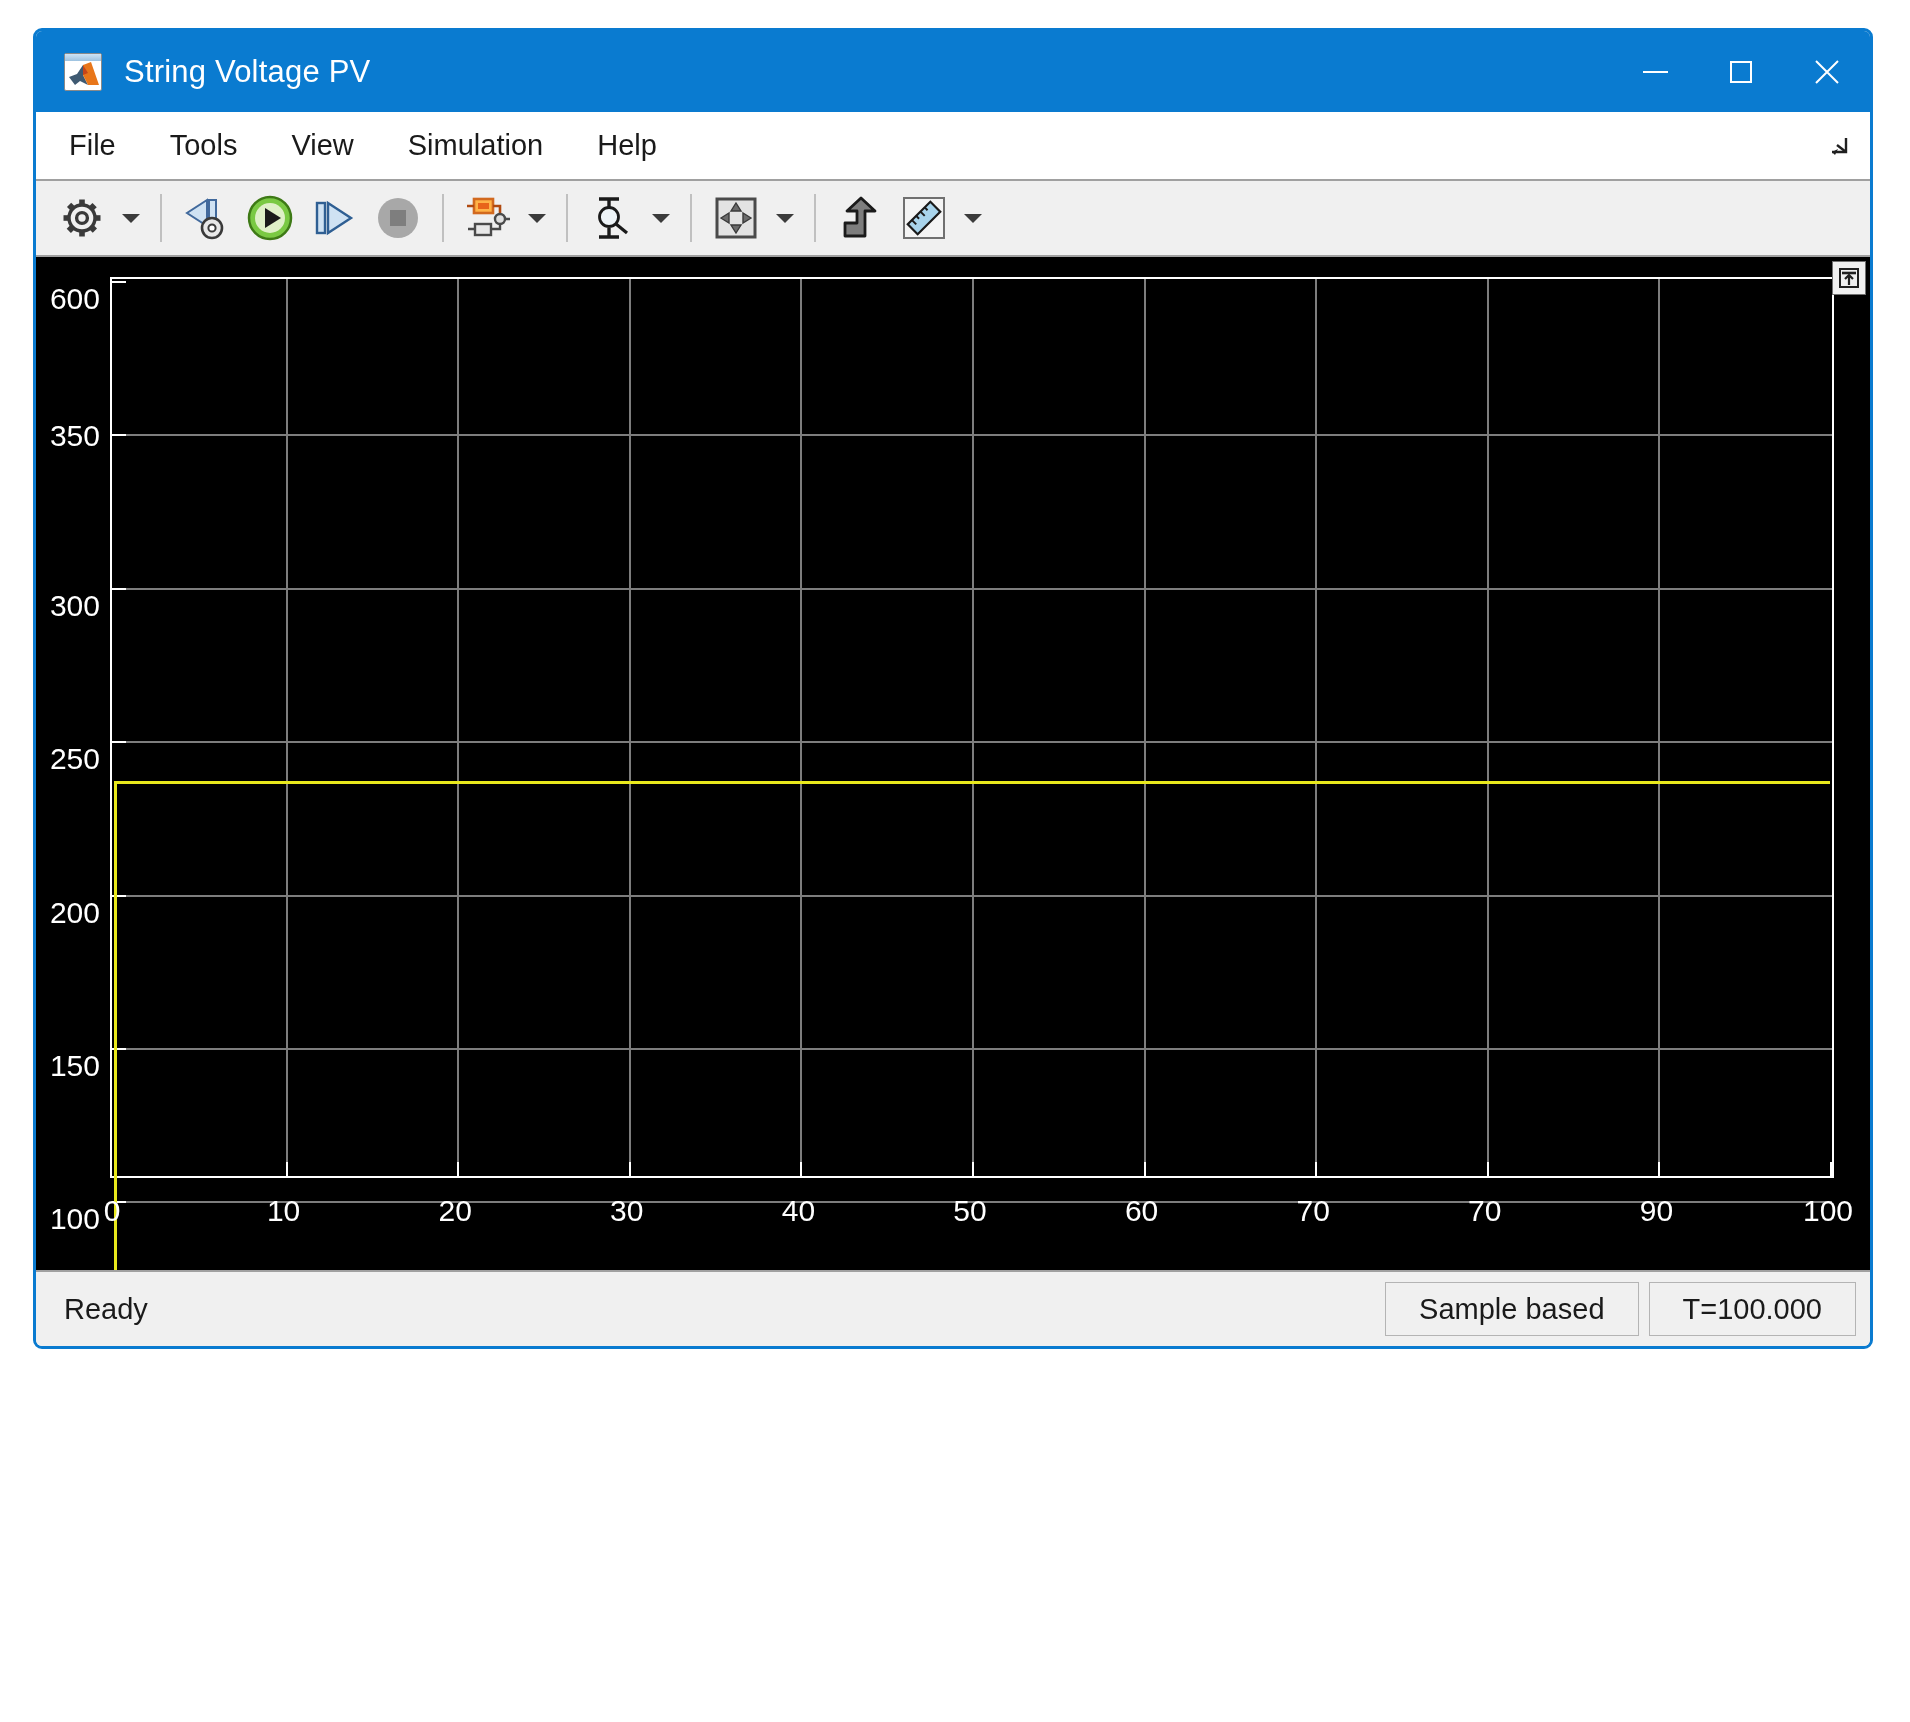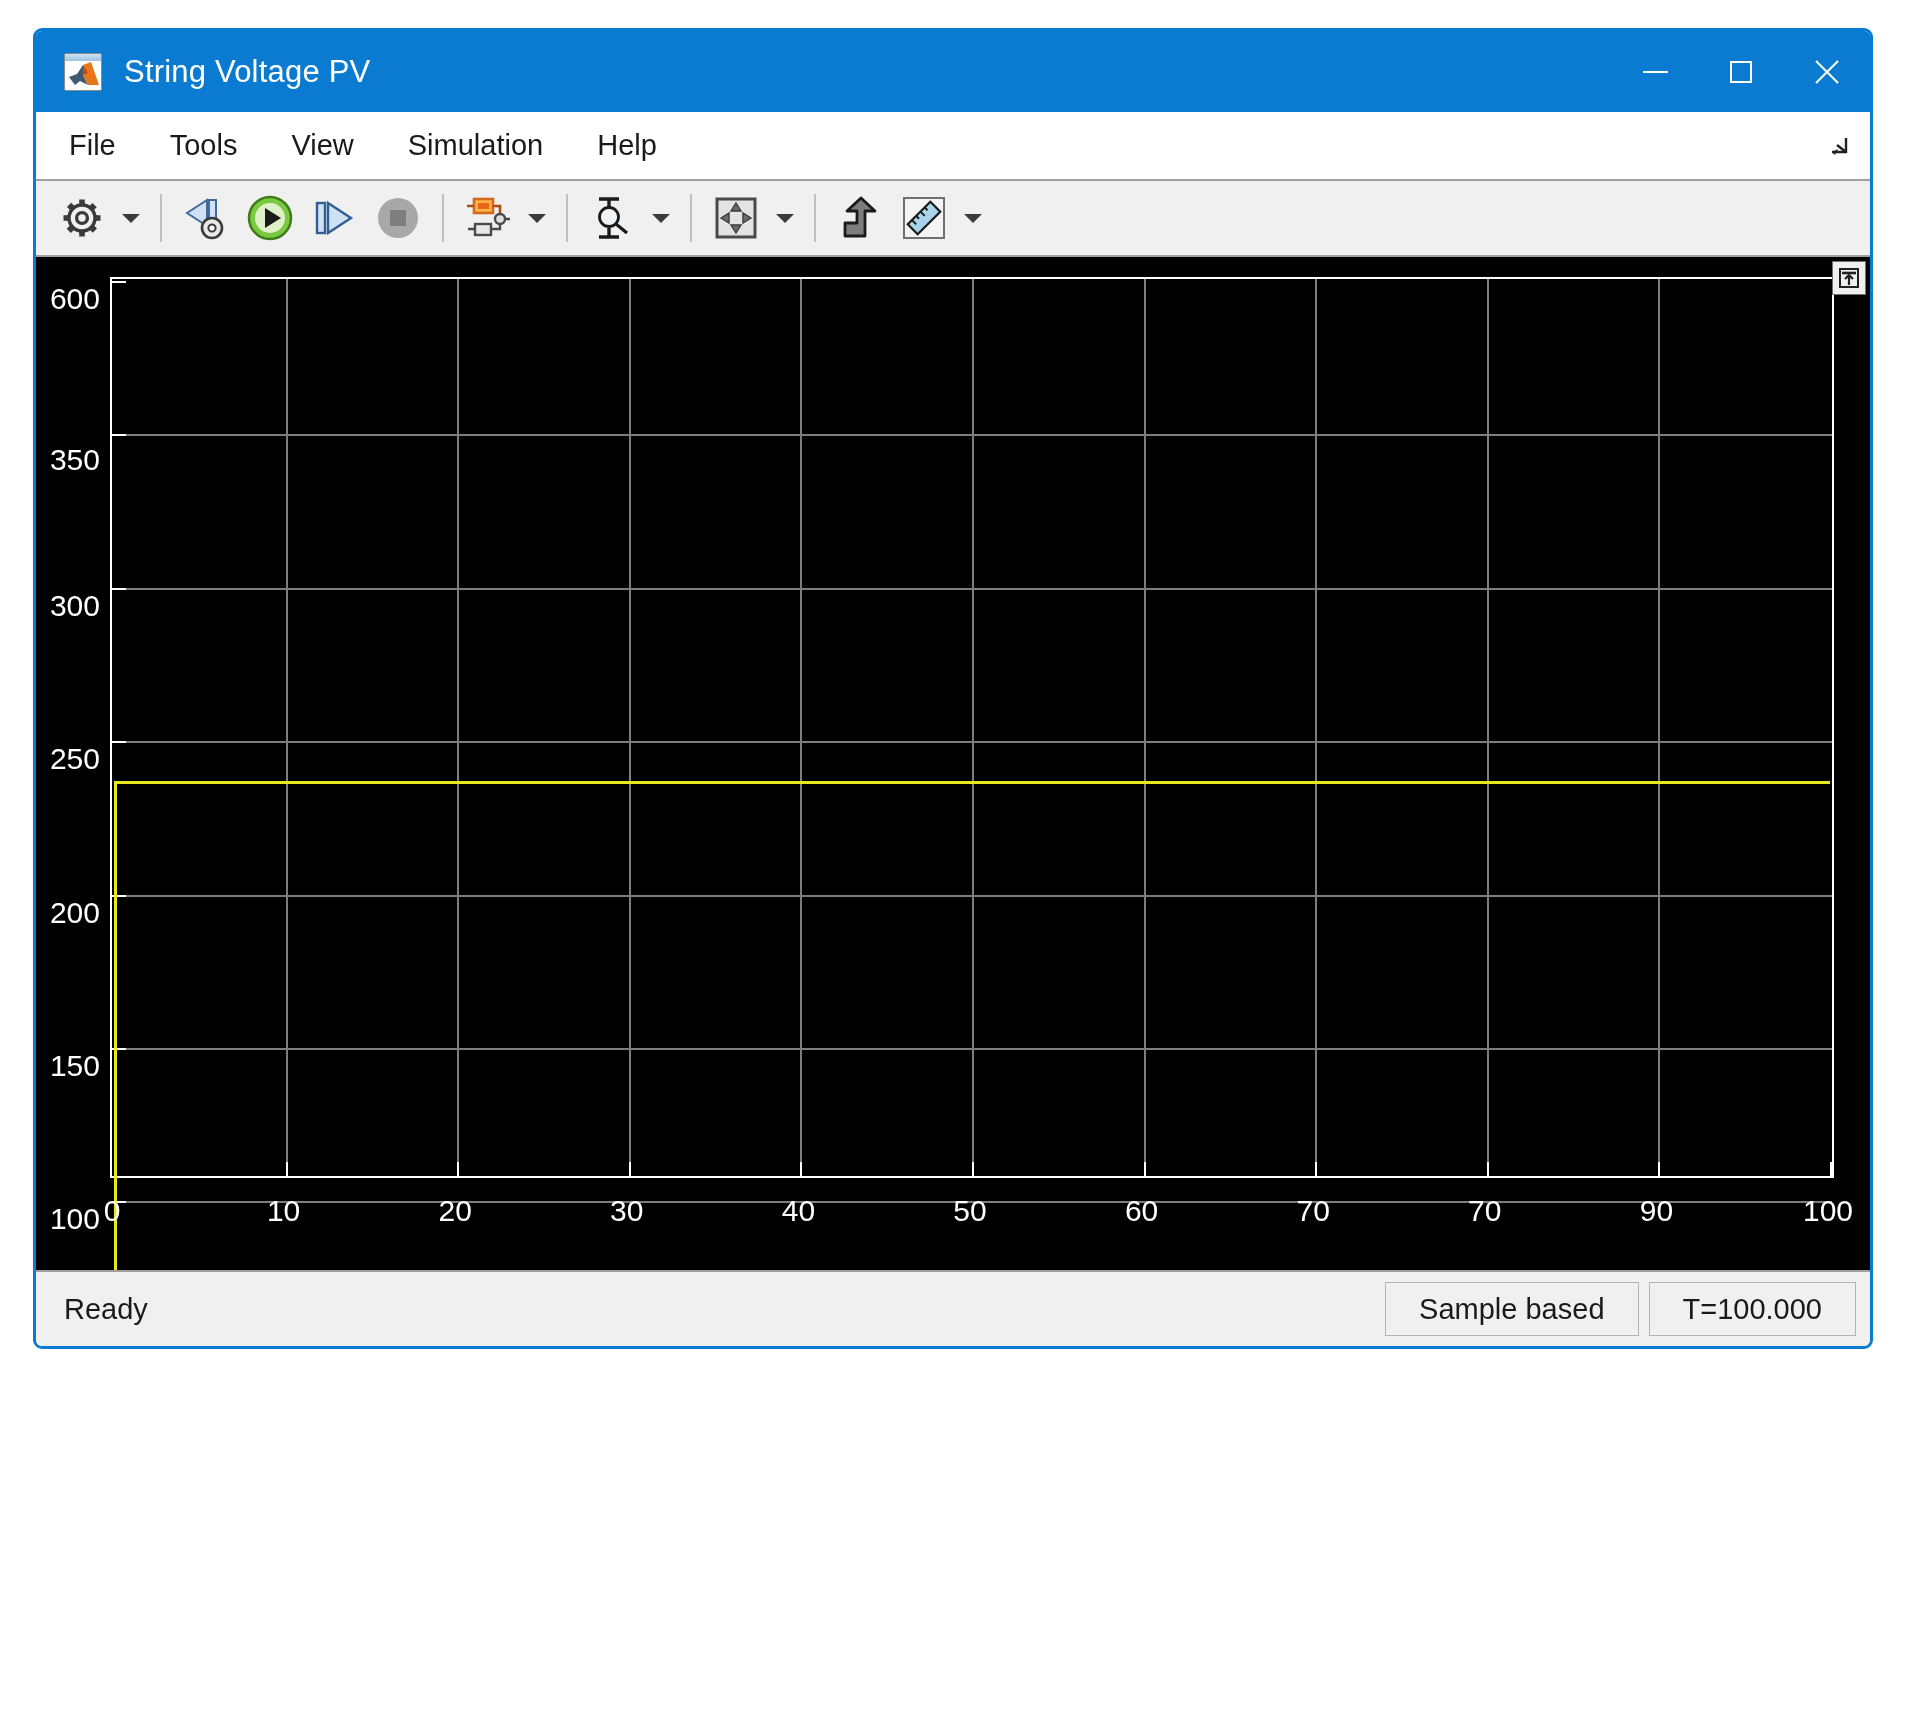--- a/index.html
+++ b/index.html
@@ -452,21 +452,21 @@
     <div class="plotwrap">
 
       <div class="ylabels">
           <div class="ylabel" style="top: 1249px;">0</div>
           <div class="ylabel" style="top: 1095.62px;">50</div>
           <div class="ylabel" style="top: 942.25px;">100</div>
           <div class="ylabel" style="top: 788.875px;">150</div>
           <div class="ylabel" style="top: 635.5px;">200</div>
           <div class="ylabel" style="top: 482.125px;">250</div>
           <div class="ylabel" style="top: 328.75px;">300</div>
-          <div class="ylabel" style="top: 183px;">350</div>
+          <div class="ylabel" style="top: 159px;">350</div>
           <div class="ylabel" style="top: 22px;">600</div>
         </div>
       <div class="axes">
         <div class="gridlayer">
             <div class="tick-x" style="left: 2px;"></div>
             <div class="grid-v" style="left: 173.6px;"></div>
             <div class="tick-x" style="left: 173.6px;"></div>
             <div class="grid-v" style="left: 345.2px;"></div>
             <div class="tick-x" style="left: 345.2px;"></div>
             <div class="grid-v" style="left: 516.8px;"></div>

